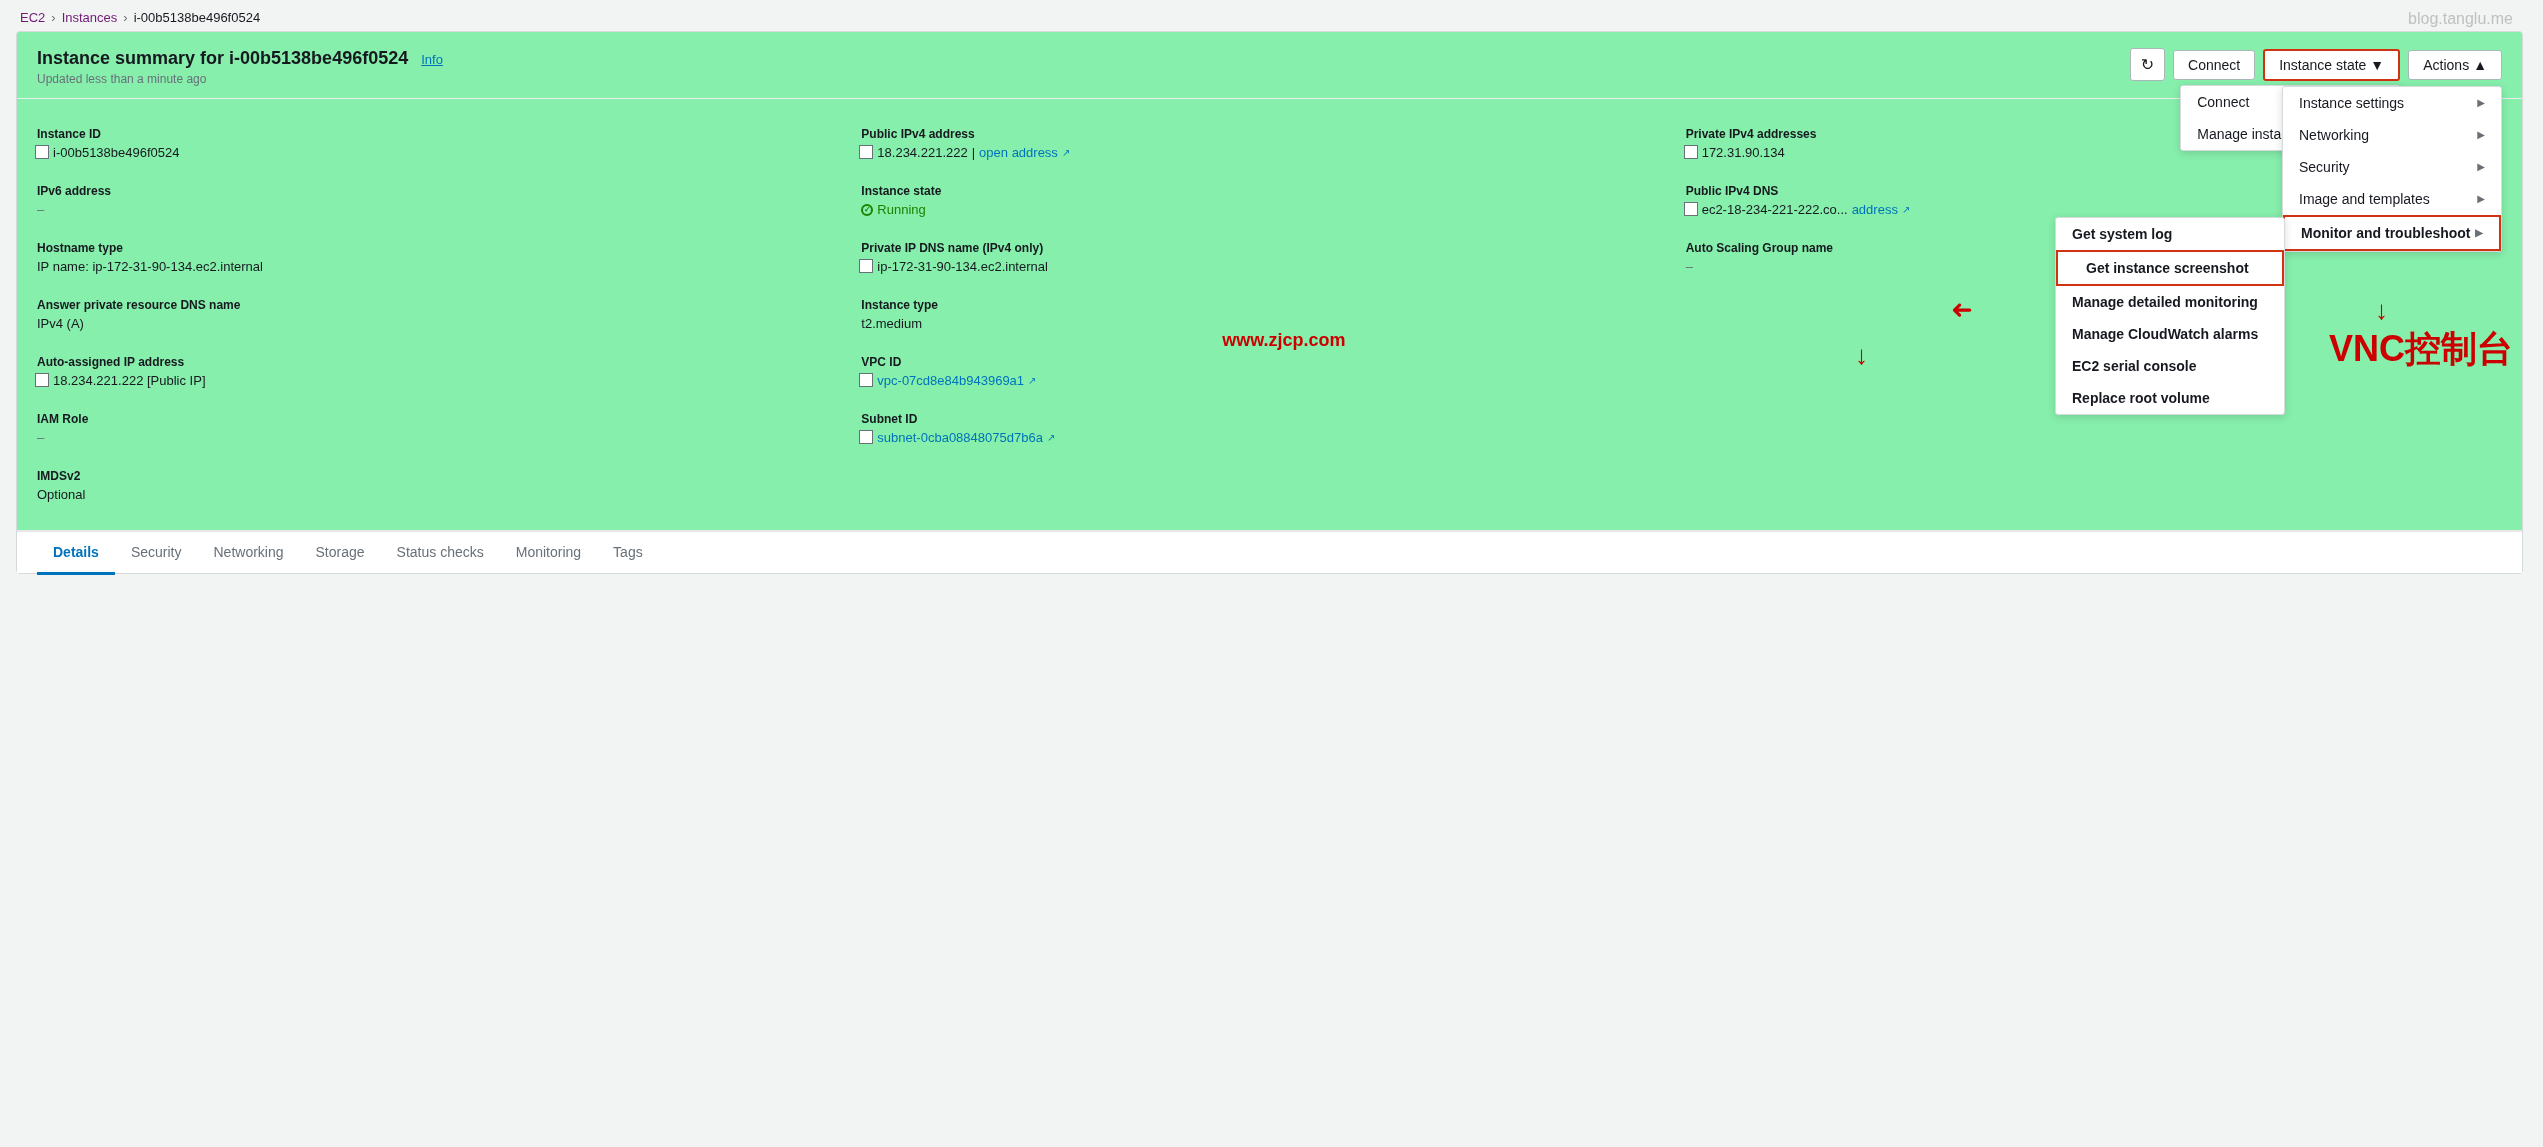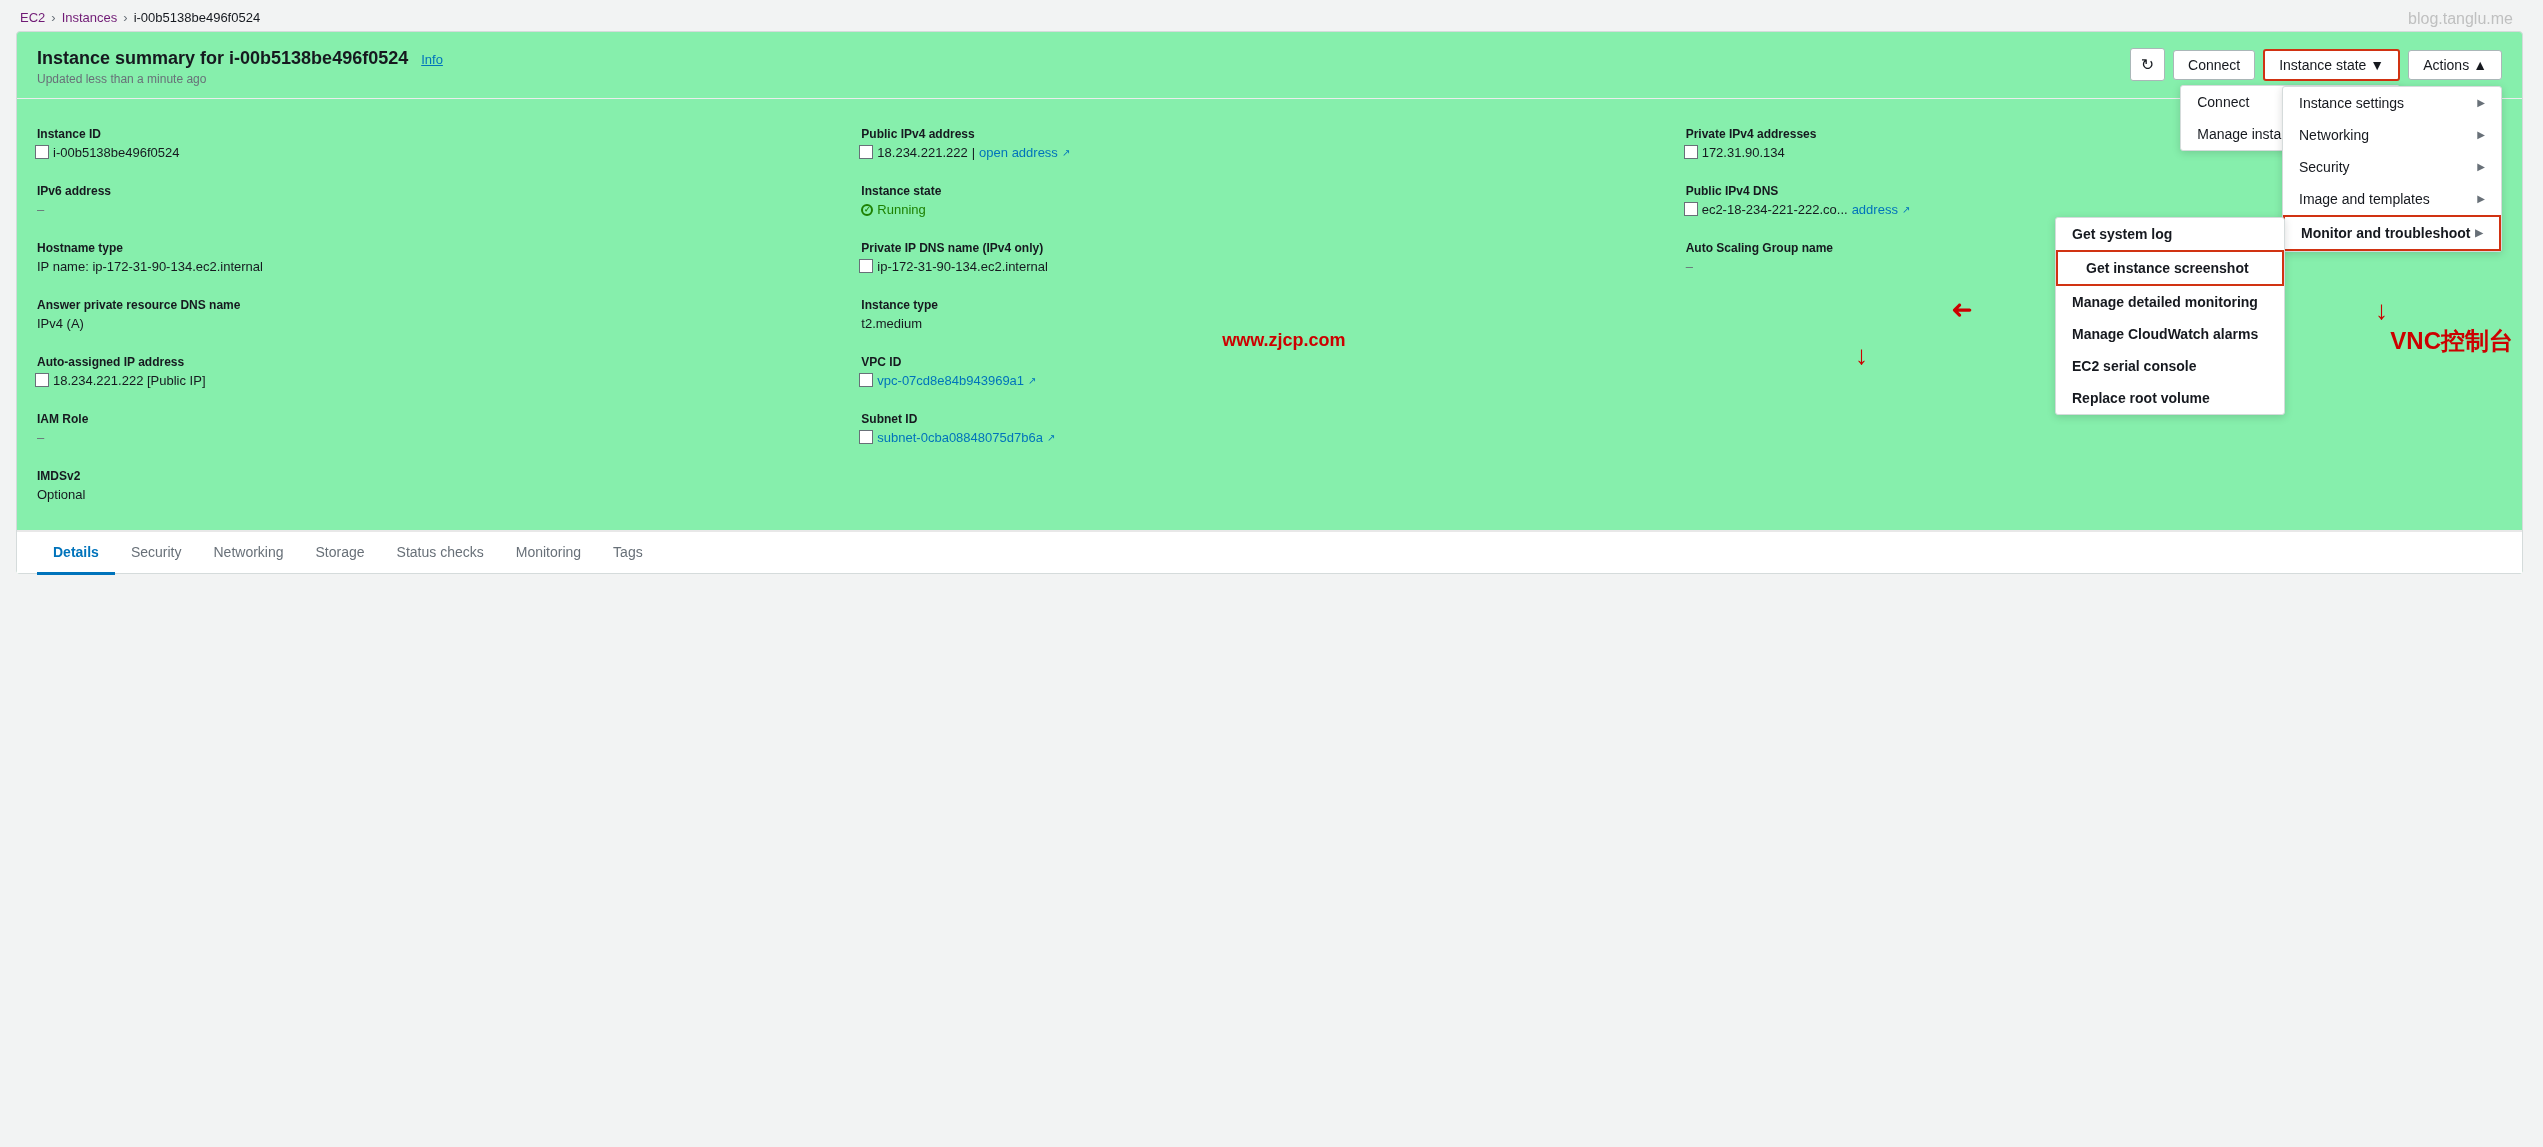--- a/index.html
+++ b/index.html
@@ -473,15 +473,15 @@
   </div>
 
   <div style="position:absolute; top:295px; right:570px; color:#cc0000; font-size:26px; transform:rotate(180deg);">➜</div>
 
   <div style="position:absolute; top:340px; right:675px; color:#cc0000; font-size:26px;">↓</div>
 
   <div style="position:absolute; top:330px; left:50%; color:#cc0000; font-size:18px; font-weight:bold; transform:translateX(-40%);">www.zjcp.com</div>
 
   <div style="position:absolute; top:295px; right:155px; color:#cc0000; font-size:26px;">↓</div>
 
-  <div style="position:absolute; top:325px; right:30px; color:#cc0000; font-size:24px; font-weight:bold;margin-left:9px;">VNC控制台</div>
+  <div style="position:absolute; top:325px; right:30px; color:#cc0000; font-size:36px; font-weight:bold;margin-left:9px;">VNC控制台</div>
 
 </div>
 
 </body></html>

